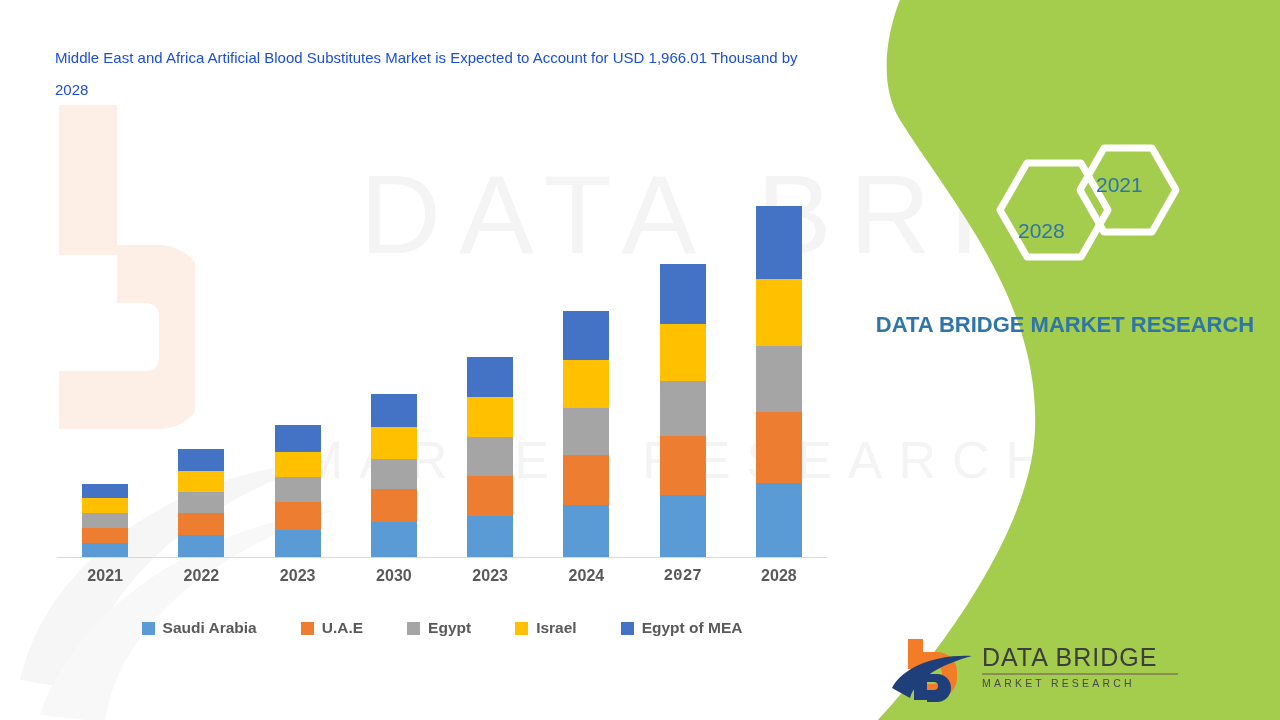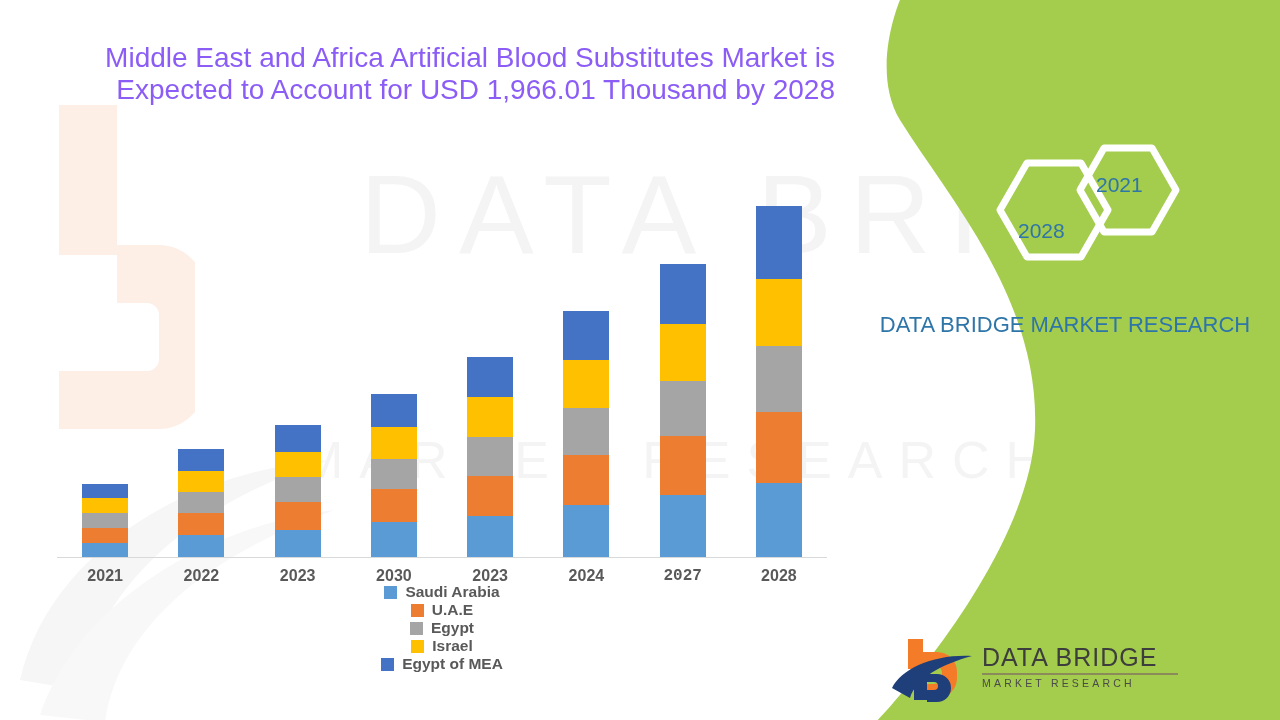--- a/index.html
+++ b/index.html
@@ -44,24 +44,24 @@
     width:330px; height:300px;
   }
 
   
   #chart-panel{
     position:absolute; left:0; top:0; width:880px; height:720px;
   }
   #chart-title{
     position:absolute;
     left:55px; top:42px; width:780px;
-    text-align:right;
-    font-size:28px;
+    text-align:left;
+    font-size:15px;
     line-height:32px;
-    color:#8b5cf6;
+    color:#1d4ed8;
     font-weight:400;
   }
 
   #plot-area{
     position:absolute;
     left:57px; top:160px;
     width:770px; height:398px;
   }
   #axis-line{
     position:absolute;
@@ -91,21 +91,20 @@
   }
 
   #legend{
     position:absolute;
     left:57px; top:615px;
     width:770px; height:26px;
     display:flex;
     align-items:center;
     justify-content:center;
     gap:0px;
-    flex-direction:column;
   }
   .legend-item{
     display:flex; align-items:center;
     margin:0 22px;
   }
   .legend-swatch{
     width:13px; height:13px;
     margin-right:8px;
     flex:none;
   }
@@ -151,21 +150,21 @@
   #hex-2021-label{ left:116px; top:38px; }
   #hex-2028-label{ left:38px; top:84px; }
 
   #brand-name{
     position:absolute;
     left:40px; top:308px; width:390px;
     text-align:center;
     color:#2e75a8;
     font-size:22px;
     line-height:33px;
-    font-weight:400;
+    font-weight:700;
   }
 
   #logo{
     position:absolute;
     left:60px; top:636px;
     width:290px; height:70px;
   }
   #logo-mark{
     position:absolute; left:0; top:0; width:85px; height:68px;
   }

